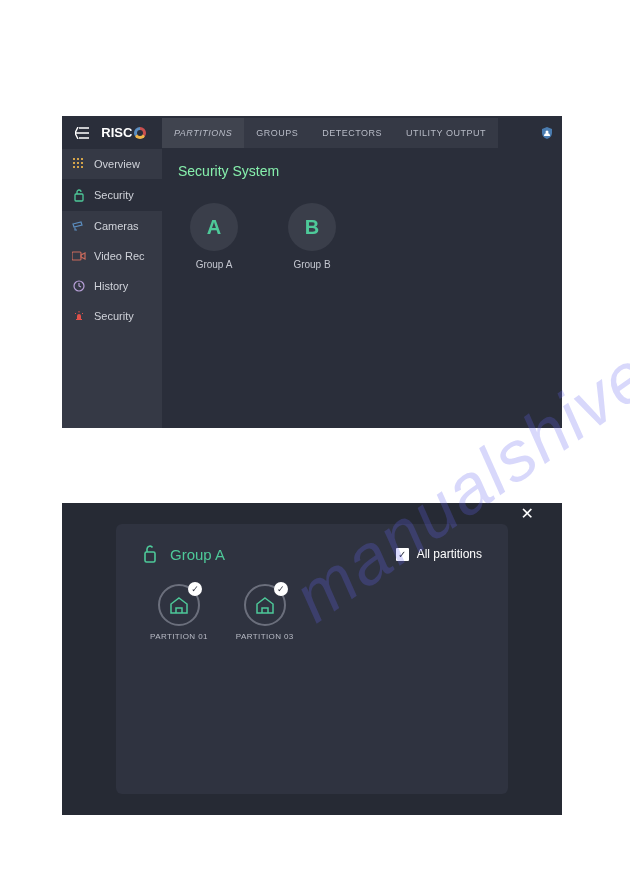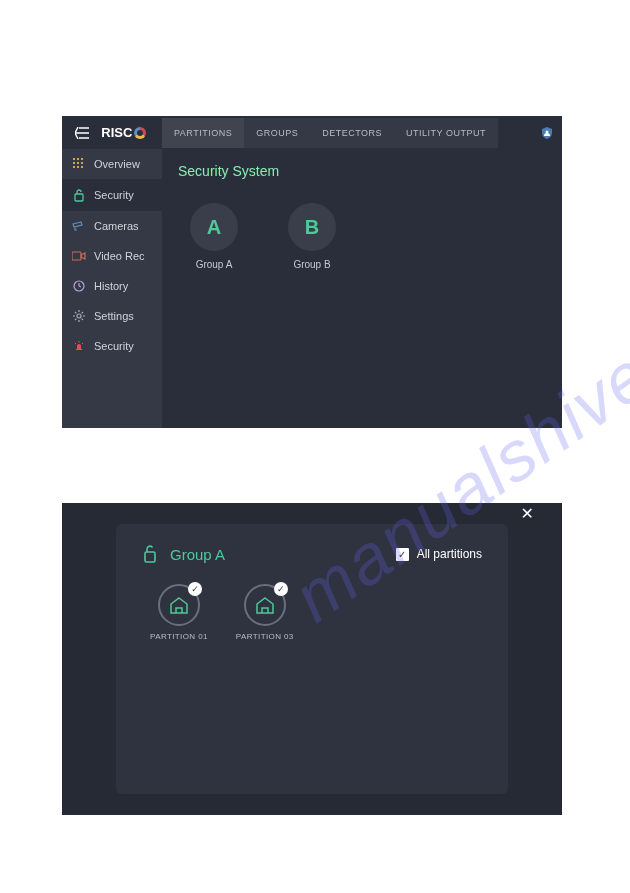--- a/index.html
+++ b/index.html
@@ -71,21 +71,21 @@
     }
     .logo-swirl::after { content: ""; position: absolute; inset: 3px; background: #2a2e3a; border-radius: 50%; }
     .tabs { display: flex; gap: 0; }
     .tab {
       padding: 10px 12px;
       font-size: 9px;
       letter-spacing: 0.5px;
       background: #353945;
       cursor: pointer;
     }
-    .tab.active { background: #40444f; }
+    .tab.active { background: #40444f; font-style: italic; }
     .spacer { flex: 1; }
     .badge-ic { width: 30px; display: flex; justify-content: center; }
     .subhead {
       padding: 14px 16px;
       font-size: 14px;
       color: #86efac;
     }
     .groups {
       display: flex;
       gap: 50px;
@@ -231,29 +231,20 @@
       <span>Video Rec</span>
     </div>
     <div class="sidebar-item">
       <span class="ic">
         <svg width="12" height="12" viewBox="0 0 12 12">
             <circle cx="6" cy="6" r="5" stroke="#b8a0d8" fill="none" stroke-width="1.2"></circle>
             <path d="M6 3v3l2 1" stroke="#b8a0d8" fill="none" stroke-width="1.2"></path>
           </svg>
       </span>
       <span>History</span>
-    </div>
-    <div class="sidebar-item">
-      <span class="ic">
-        <svg width="12" height="12" viewBox="0 0 12 12">
-            <circle cx="6" cy="6" r="2" stroke="#a8abb5" fill="none" stroke-width="1.2"></circle>
-            <path d="M6 0v2M6 10v2M0 6h2M10 6h2M2 2l1.4 1.4M8.6 8.6L10 10M10 2L8.6 3.4M3.4 8.6L2 10" stroke="#a8abb5" stroke-width="1.2"></path>
-          </svg>
-      </span>
-      <span>Settings</span>
     </div>
     <div class="sidebar-item">
       <span class="ic">
         <svg width="12" height="12" viewBox="0 0 12 12">
             <path d="M3 9h6v1H3z M4 9V6a2 2 0 014 0v3" fill="#e0514a"></path>
             <path d="M6 1v1.5M2 3l1 1M10 3l-1 1" stroke="#e0514a" stroke-width="1"></path>
           </svg>
       </span>
       <span>Security</span>
     </div>

